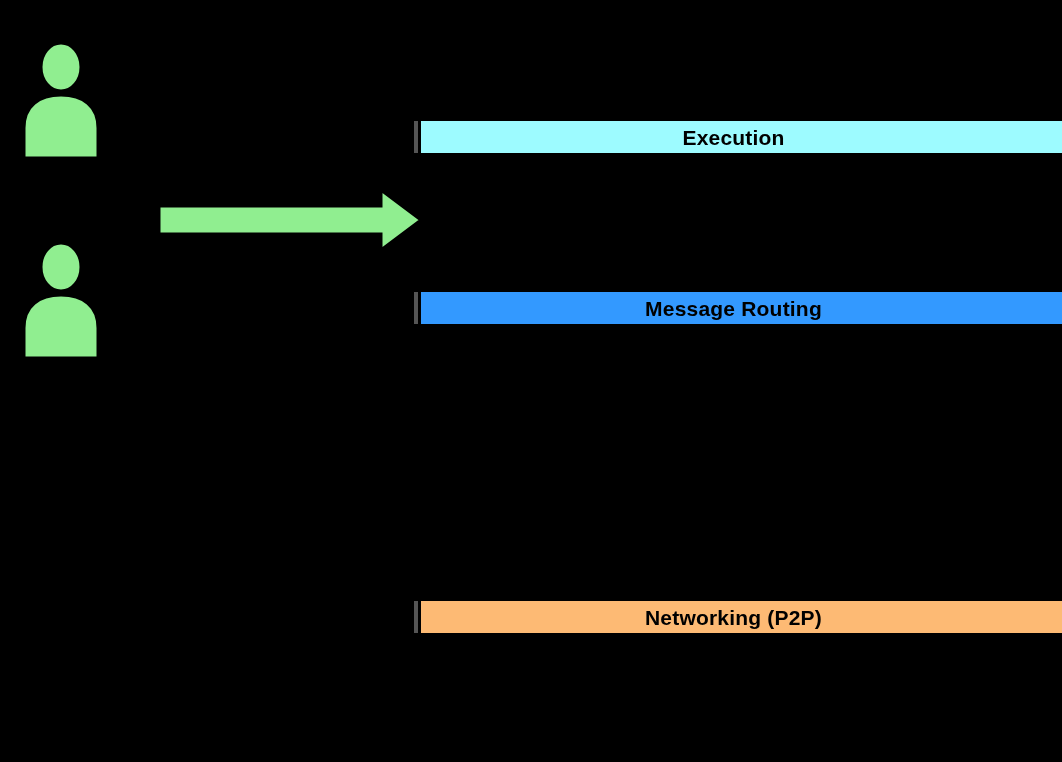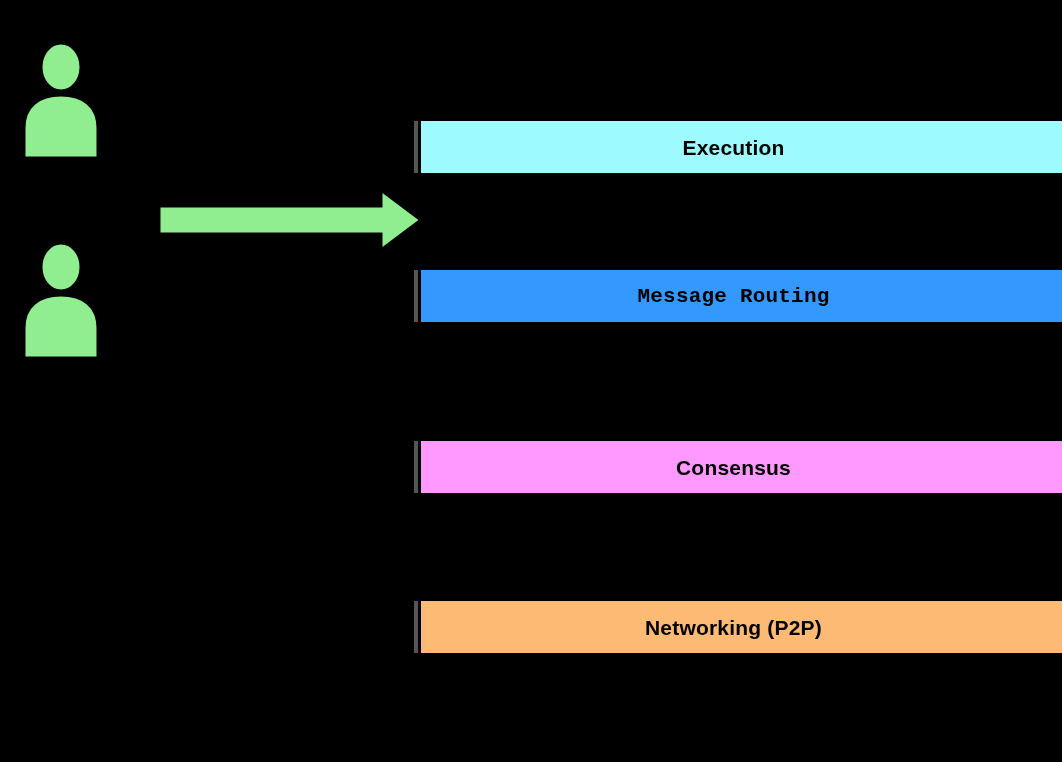--- a/index.html
+++ b/index.html
@@ -31,21 +31,21 @@
     top: 185px;
     width: 270px;
     height: 70px;
   }
   #flow-arrow svg { display: block; width: 100%; height: 100%; }
 
   .layer-row {
     position: absolute;
     left: 414px;
     width: 648px;
-    height: 52px;
+    height: 32px;
     display: flex;
     align-items: flex-end;
   }
   .layer-tick {
     width: 4px;
     height: 100%;
     background: #555555;
     flex: 0 0 auto;
     margin-right: 3px;
   }
@@ -93,33 +93,27 @@
     </svg>
   </div>
 
   <div class="layer-row" style="top:121px;">
     <div class="layer-tick"></div>
     <div class="layer-bar" style="background:#9DFBFF;">
       <span class="layer-label">Execution</span>
     </div>
   </div>
 
-  <div class="layer-row" style="top:270px;font-family:Liberation Mono, monospace;">
+  <div class="layer-row" style="top:292px;">
     <div class="layer-tick"></div>
     <div class="layer-bar" style="background:#3399FF;">
       <span class="layer-label">Message Routing</span>
     </div>
   </div>
 
-  <div class="layer-row" style="top:441px;">
-    <div class="layer-tick"></div>
-    <div class="layer-bar" style="background:#FF99FF;">
-      <span class="layer-label">Consensus</span>
-    </div>
-  </div>
 
   <div class="layer-row" style="top:601px;">
     <div class="layer-tick"></div>
     <div class="layer-bar" style="background:#fdba74;">
       <span class="layer-label">Networking (P2P)</span>
     </div>
   </div>
 
 </div>
 

